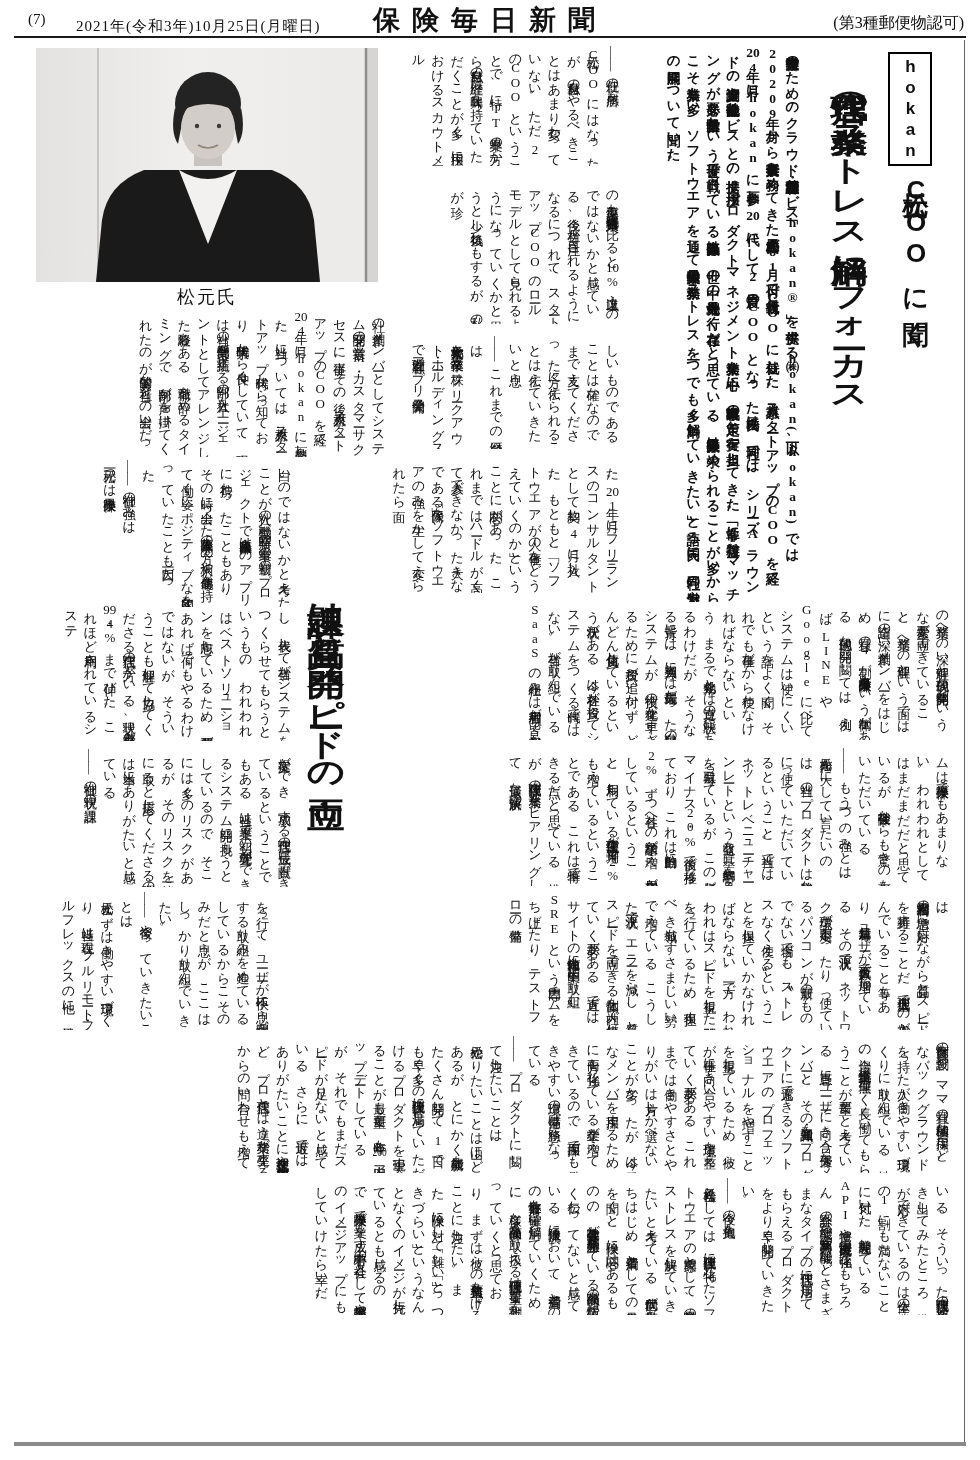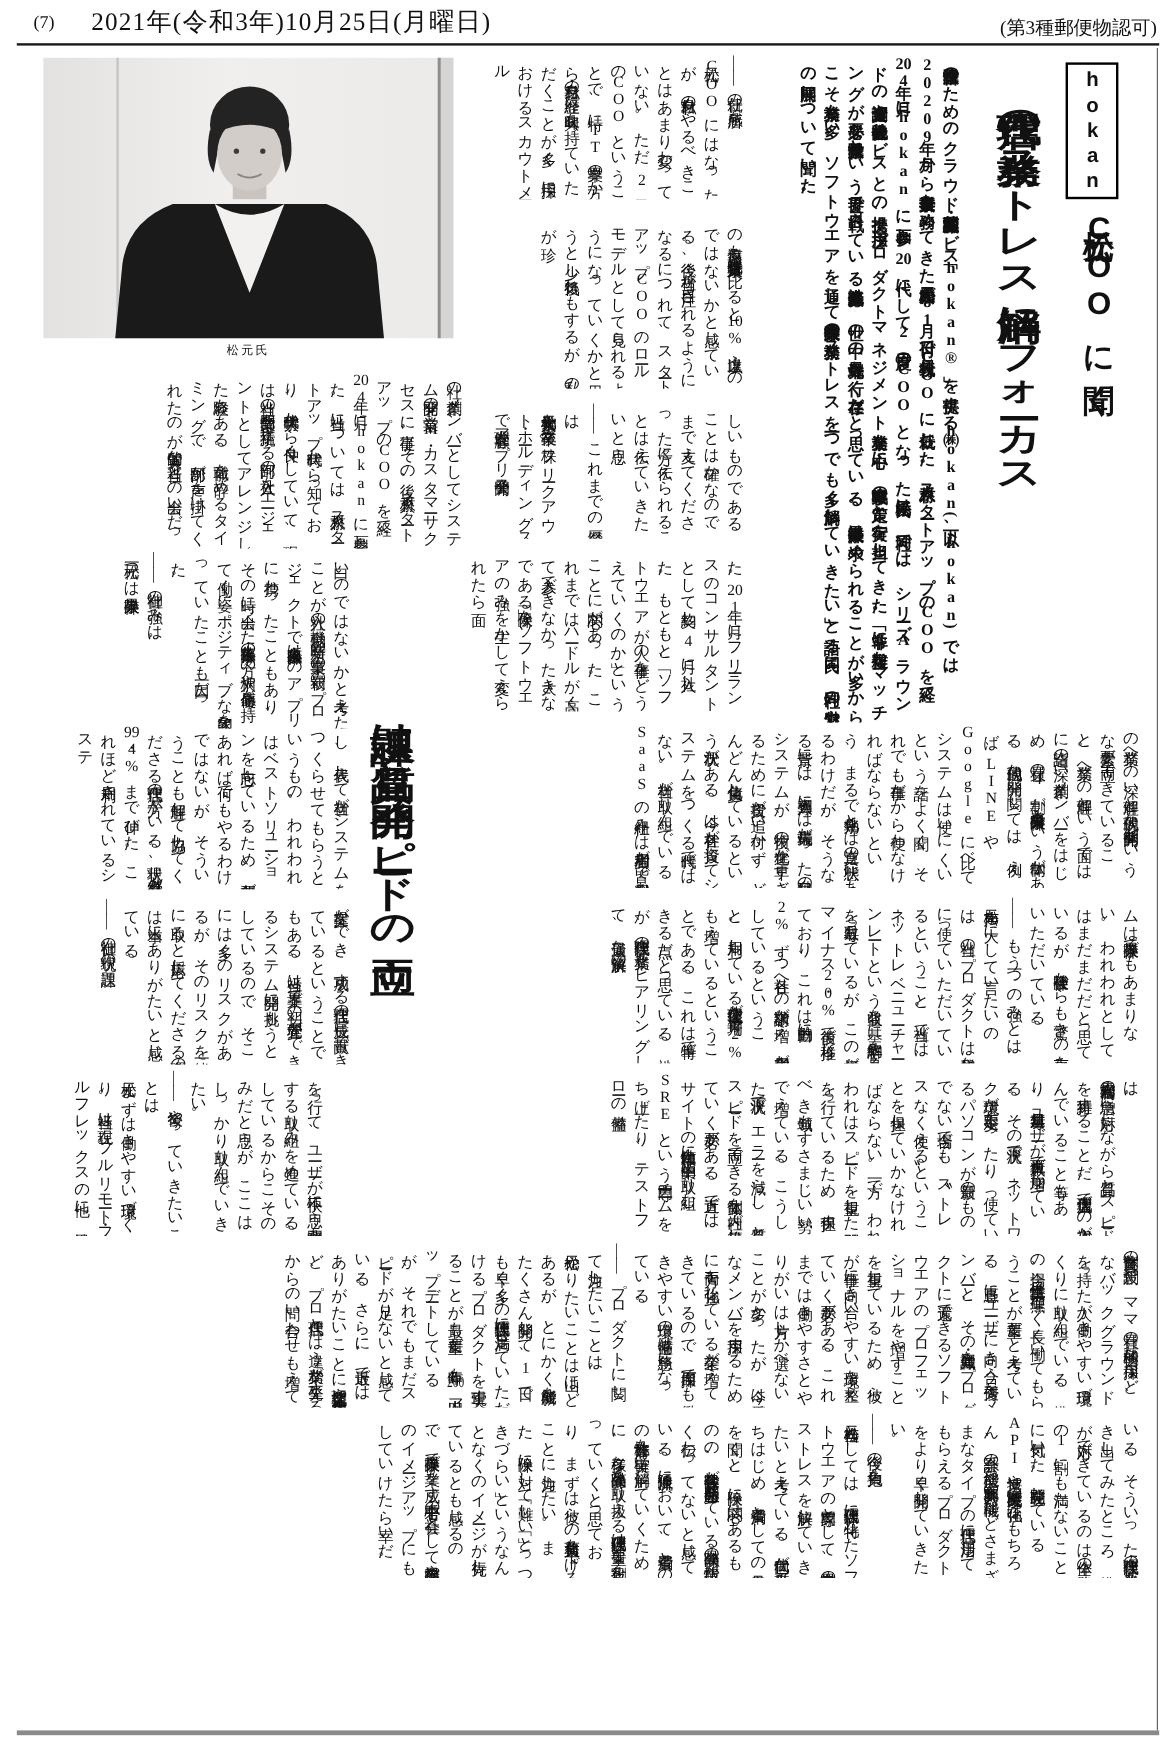--- a/index.html
+++ b/index.html
@@ -20,29 +20,30 @@
   
   .headline-main{font-size:28px;font-weight:bold;line-height:52px;letter-spacing:0.4px;
      transform:scaleX(1.32);transform-origin:center top;}
   .kicker{font-size:26px;font-weight:bold;line-height:40px;letter-spacing:1.5px;}
   .headline-sub{font-size:30px;font-weight:bold;line-height:54px;letter-spacing:-1px;
      transform:scaleX(1.25);transform-origin:center top;}
   .kicker-box{border:2.5px solid #000;display:flex;align-items:center;justify-content:center;
      font-family:"Liberation Sans",sans-serif;font-weight:bold;}
   .kicker-box .v2{writing-mode:vertical-rl;text-orientation:upright;font-size:17px;
      letter-spacing:2px;line-height:34px;}
-  .caption{position:absolute;font-size:10px;text-align:center;letter-spacing:2px;}
+  .caption{position:absolute;font-size:18px;text-align:center;letter-spacing:2px;}
 </style>
 </head>
 <body>
 
 <div id="page">
 
   <div class="hdr" style="left:28px;top:11px;font-size:15px;">(7)</div>
-  <div class="hdr" style="left:76px;top:4px;font-size:21px;letter-spacing:1px;">2021年(令和3年)10月25日(月曜日)</div>
+  <div class="hdr" style="left:76px;top:17px;font-size:15px;letter-spacing:1px;">2021年(令和3年)10月25日(月曜日)</div>
+  <div class="hdr" style="left:0;right:0;top:2px;width:980px;text-align:center;font-size:27px;font-weight:bold;letter-spacing:12px;">保険毎日新聞</div>
   <div class="hdr" style="right:16px;top:13px;font-size:16px;">(第3種郵便物認可)</div>
   <div class="rule" style="left:14px;top:36px;width:952px;height:2px;"></div>
   <div class="rule" style="left:964px;top:40px;width:1px;height:1402px;background:#666;"></div>
   <div class="rule" style="left:14px;top:1442px;width:952px;height:4px;background:#8a8a8a;"></div>
 
   <div class="kicker-box" style="position:absolute;left:888px;top:52px;width:40px;height:110px;">
     <div class="v2">
         <p><span class="up">hokan</span></p>
       </div>
   </div>

